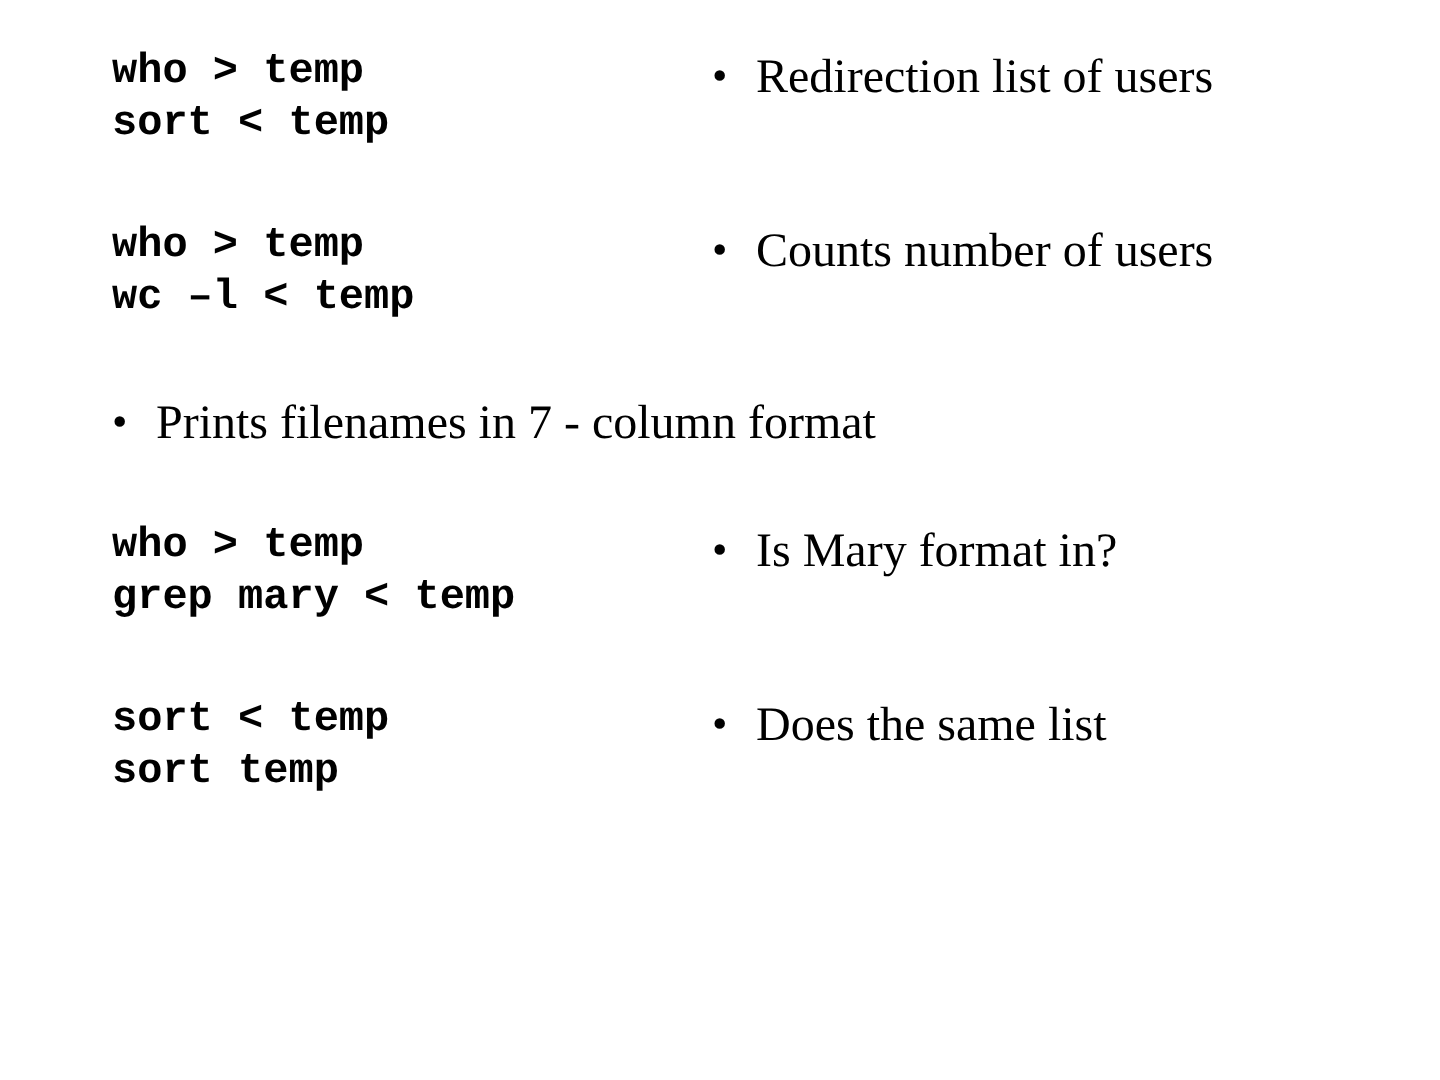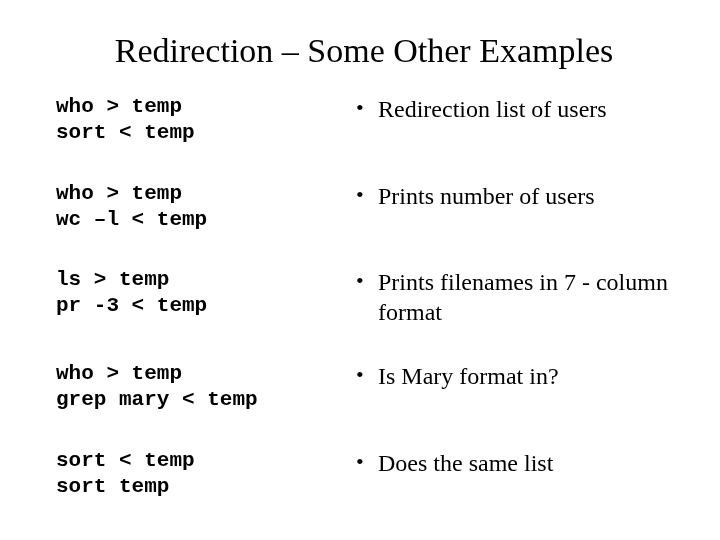--- a/index.html
+++ b/index.html
@@ -56,45 +56,42 @@
     line-height: 1.25;
   }
   .desc-text {
     flex: 1;
   }
 </style>
 </head>
 <body>
 
 <div class="slide">
-  <h1 class="title">Redirection – Some Other Examples</h1>
 
   <div class="rows">
 
     <div class="row">
       <div class="cmd">who &gt; temp
 sort &lt; temp</div>
       <div class="desc">
         <span class="bullet">•</span>
         <span class="desc-text">Redirection list of users</span>
       </div>
     </div>
 
     <div class="row">
       <div class="cmd">who &gt; temp
 wc –l &lt; temp</div>
       <div class="desc">
         <span class="bullet">•</span>
-        <span class="desc-text">Prints number of users</span>
+        <span class="desc-text">Counts number of users</span>
       </div>
     </div>
 
     <div class="row">
-      <div class="cmd">ls &gt; temp
-pr -3 &lt; temp</div>
       <div class="desc">
         <span class="bullet">•</span>
         <span class="desc-text">Prints filenames in 7 - column format</span>
       </div>
     </div>
 
     <div class="row">
       <div class="cmd">who &gt; temp
 grep mary &lt; temp</div>
       <div class="desc">

